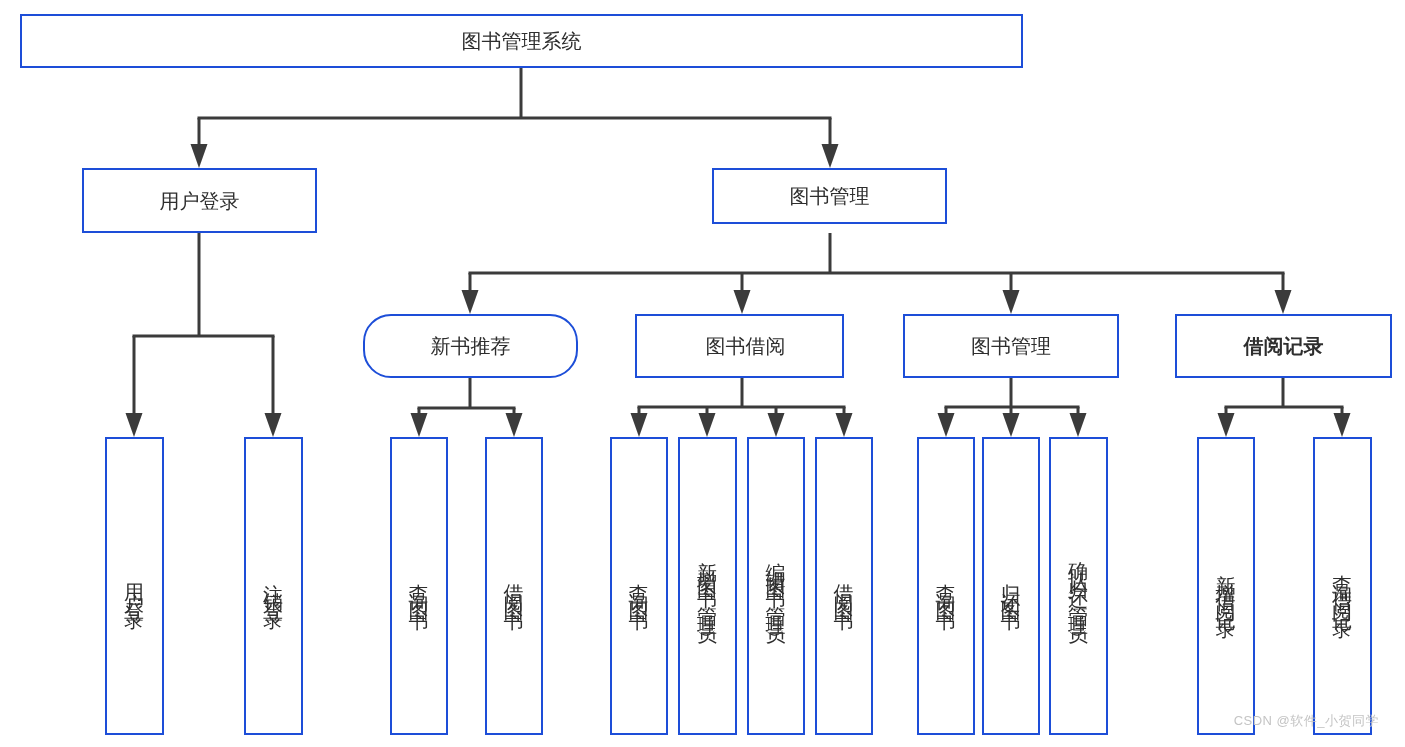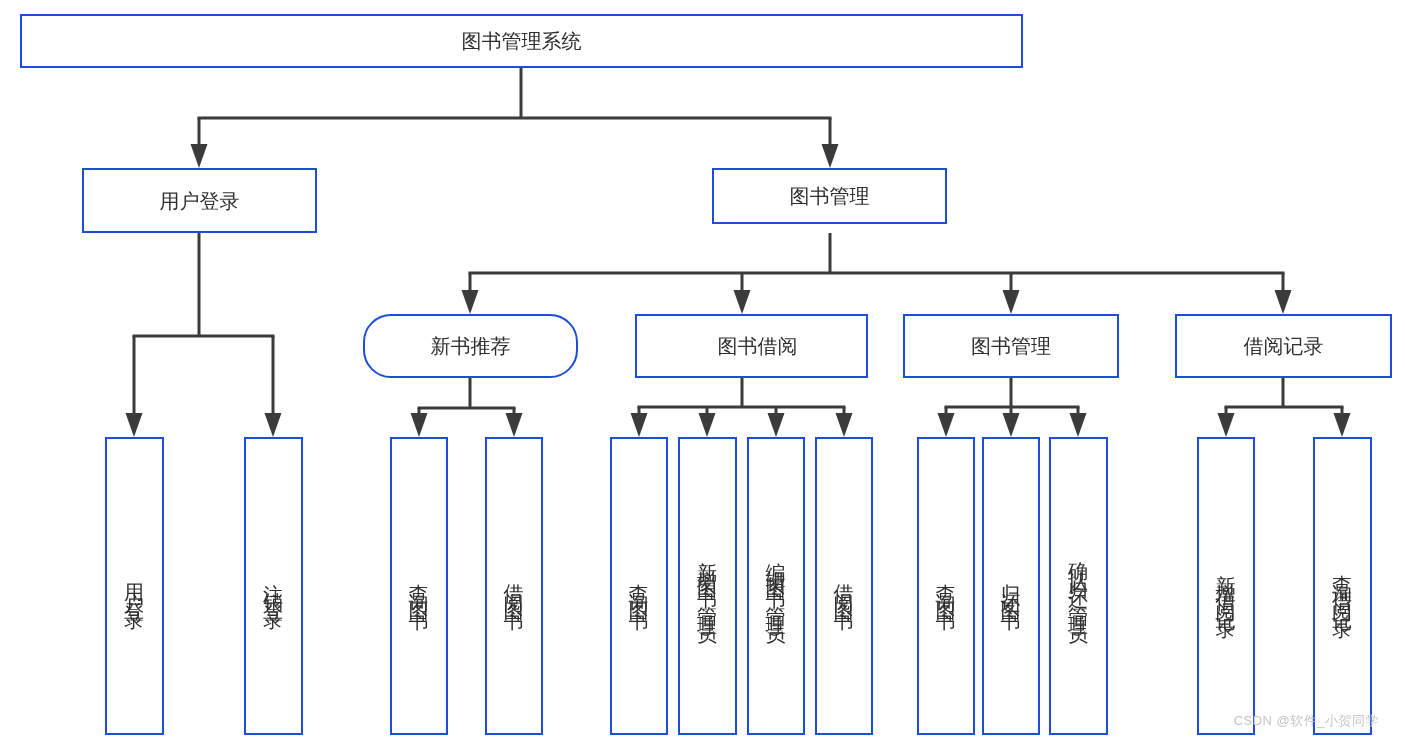--- a/index.html
+++ b/index.html
@@ -115,27 +115,27 @@
       </div>
       <div class="node horizontal" style="left: 82px; top: 168px; width: 235px; height: 65px;">
         <span class="label">用户登录</span>
       </div>
       <div class="node horizontal" style="left: 712px; top: 168px; width: 235px; height: 56px;">
         <span class="label">图书管理</span>
       </div>
       <div class="node horizontal" style="left: 363px; top: 314px; width: 215px; height: 64px; border-radius: 28px;">
         <span class="label">新书推荐</span>
       </div>
-      <div class="node horizontal" style="left: 635px; top: 314px; width: 233px; height: 64px; padding-left: 12px;">
+      <div class="node horizontal" style="left: 635px; top: 314px; width: 209px; height: 64px; padding-left: 12px;">
         <span class="label">图书借阅</span>
       </div>
       <div class="node horizontal" style="left: 903px; top: 314px; width: 216px; height: 64px;">
         <span class="label">图书管理</span>
       </div>
-      <div class="node horizontal" style="left: 1175px; top: 314px; width: 217px; height: 64px;">
+      <div class="node horizontal" style="left: 1175px; top: 314px; width: 217px; height: 64px; font-weight: bold;">
         <span class="label">借阅记录</span>
       </div>
       <div class="node vertical" style="left: 105px; top: 437px; width: 59px; height: 298px;">
         <span class="label">用户登录</span>
       </div>
       <div class="node vertical" style="left: 244px; top: 437px; width: 59px; height: 298px;">
         <span class="label">注销登录</span>
       </div>
       <div class="node vertical" style="left: 390px; top: 437px; width: 58px; height: 298px;">
         <span class="label">查询图书</span>

